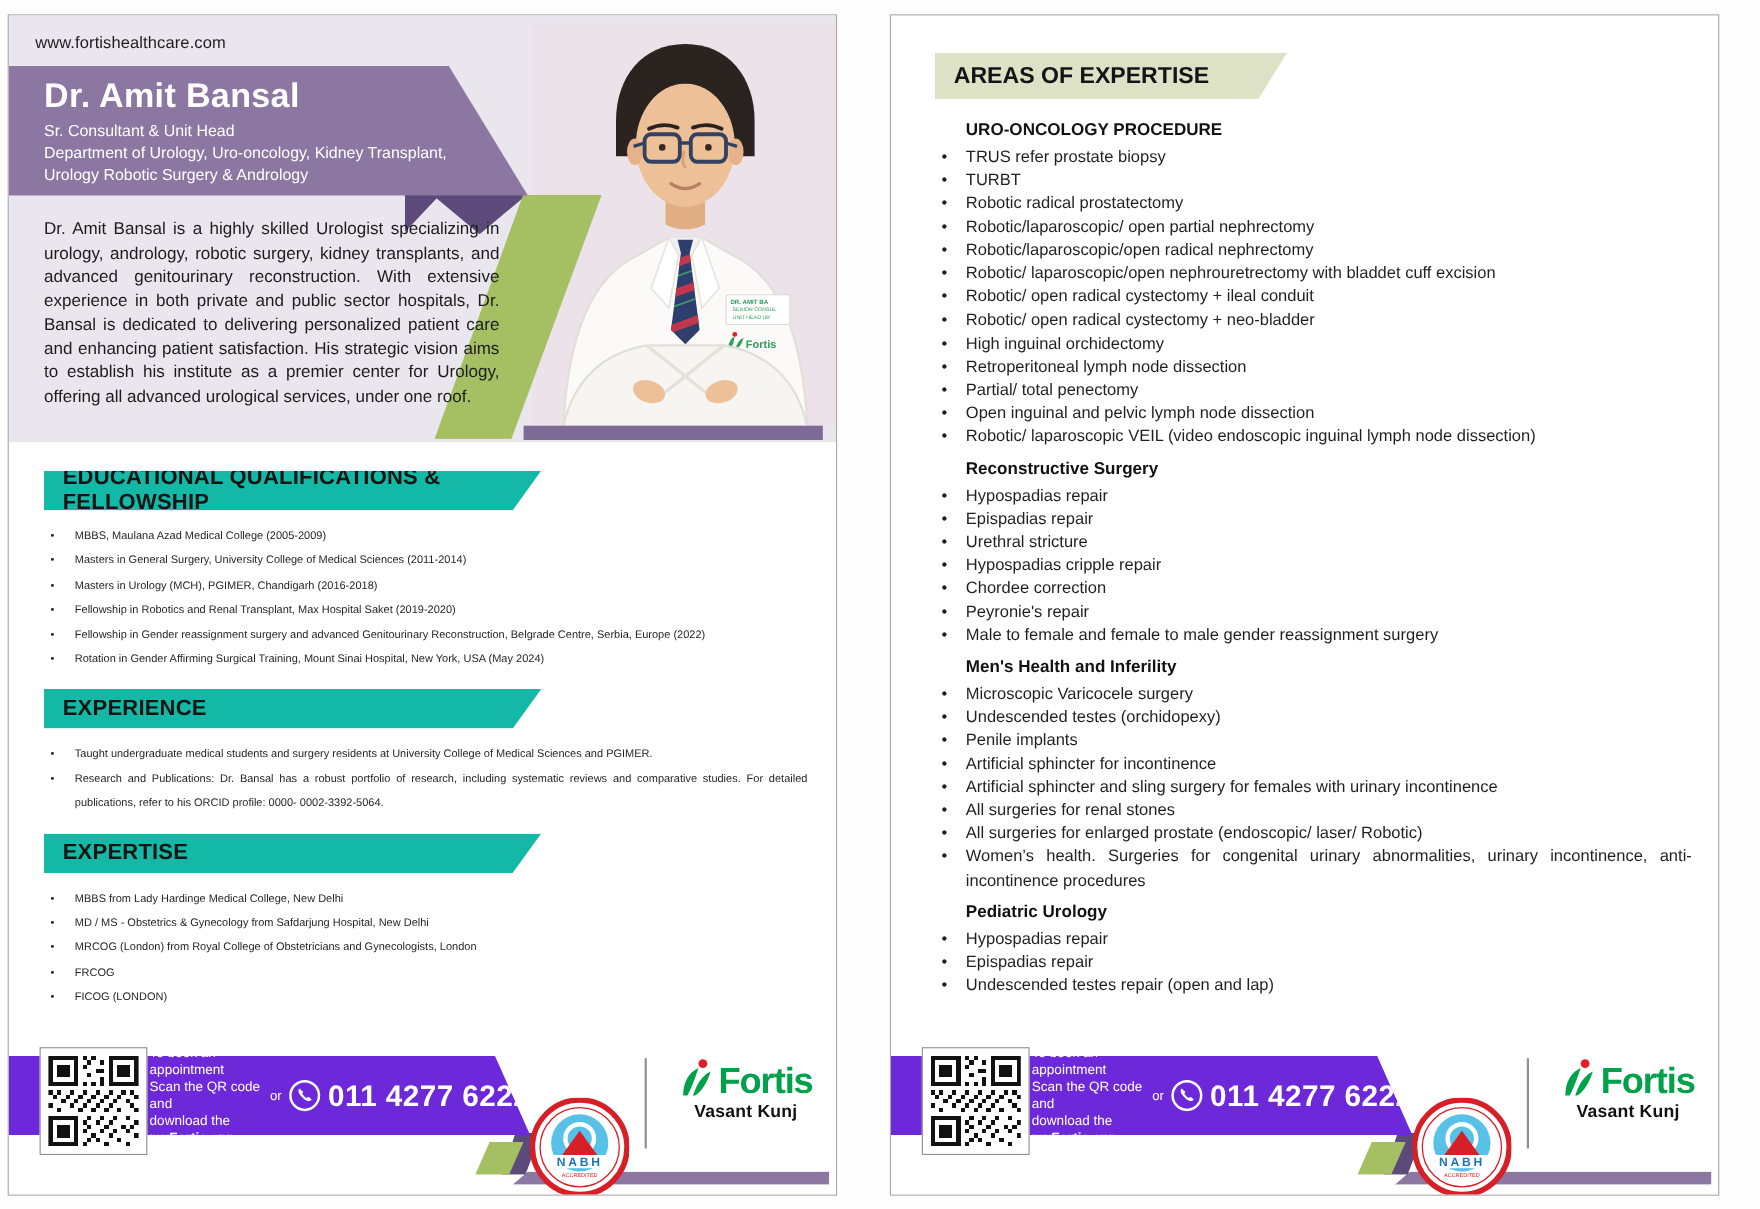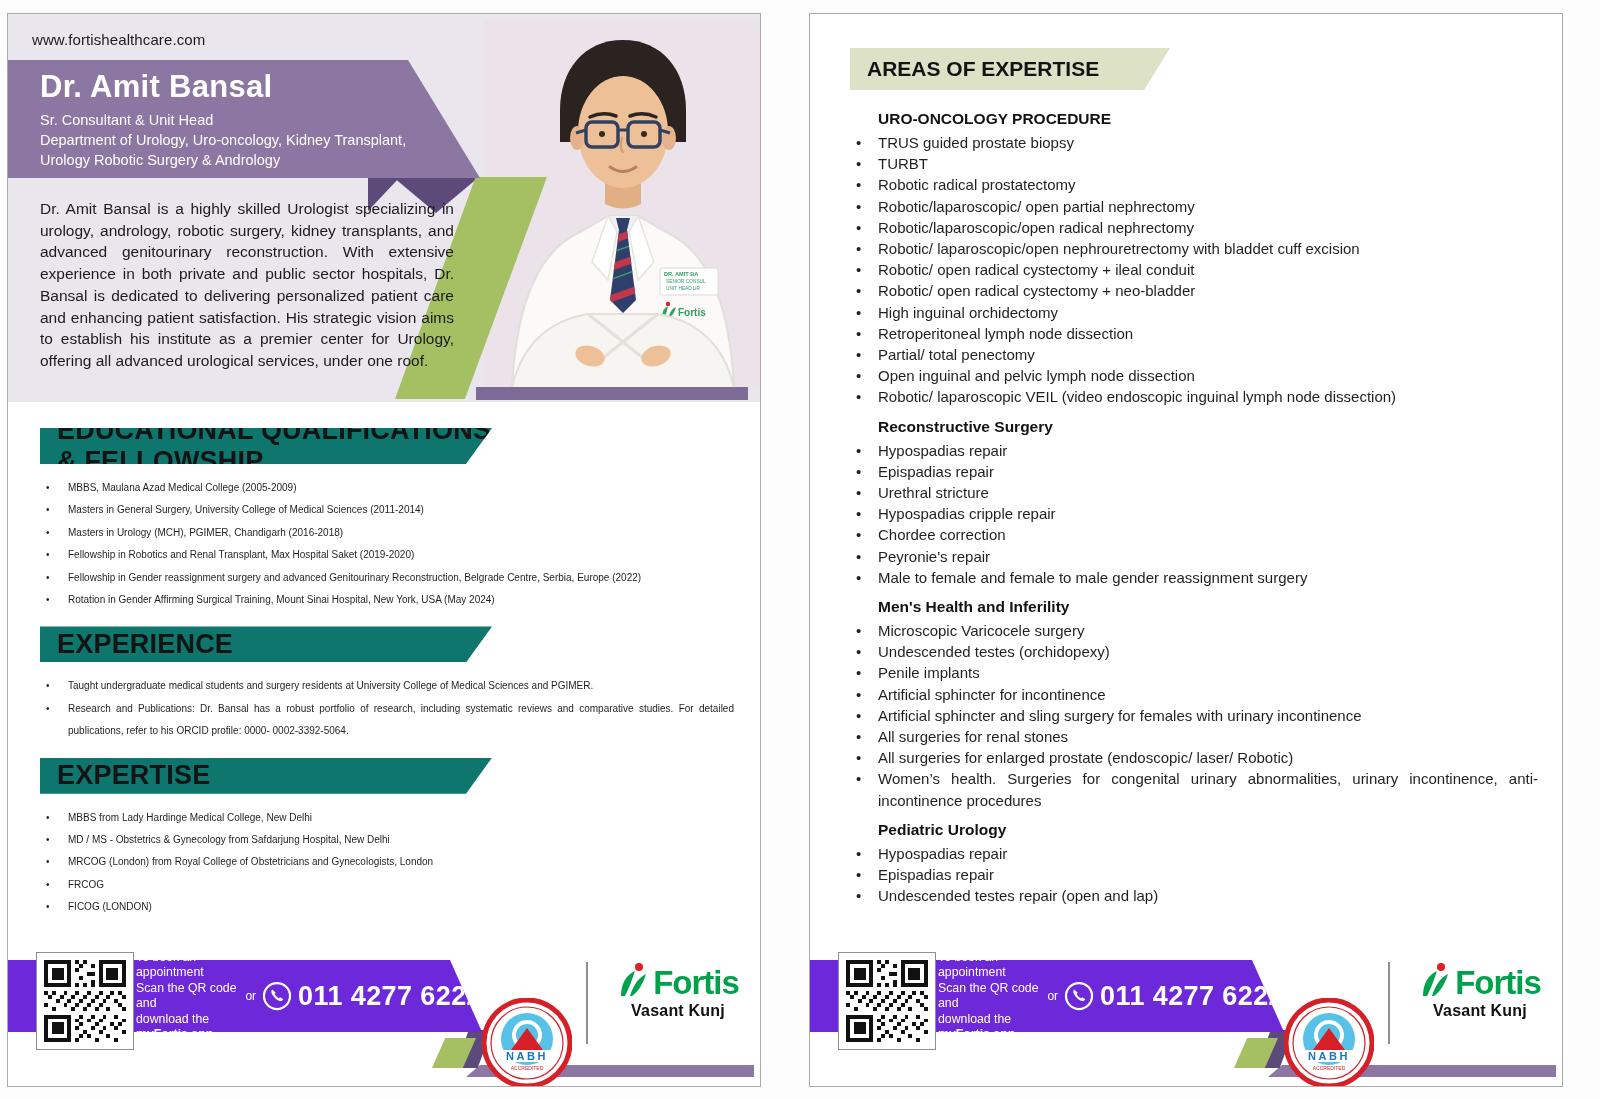--- a/index.html
+++ b/index.html
@@ -23,22 +23,22 @@
               clip-path:polygon(0 0,100% 0,0 100%);z-index:1;}
   .green-stripe{position:absolute;left:387px;top:163px;width:152px;height:222px;background:#a4c063;
               clip-path:polygon(53% 0,100% 0,46% 100%,0 100%);z-index:2;}
   .photo-box{position:absolute;right:14px;top:6px;width:278px;height:368px;z-index:1;}
   .photo-strip{position:absolute;left:468px;top:373px;width:272px;height:13px;background:#7e6a96;z-index:4;}
   .bio{position:absolute;left:32px;top:184px;width:414px;font-size:15.5px;line-height:21.7px;
        text-align:justify;color:#1d1b1c;z-index:3;}
 
   
   .sections{position:absolute;left:0;top:400px;width:100%;box-sizing:border-box;padding:14px 26px 0 32px;}
-  .flag{height:36px;background:#0f766e;clip-path:polygon(0 0,100% 0,calc(100% - 26px) 100%,0 100%);
-        display:flex;align-items:center;padding-left:17px;font-size:27px;font-weight:600;
+  .flag{height:36px;background:#14b8a6;clip-path:polygon(0 0,100% 0,calc(100% - 26px) 100%,0 100%);
+        display:flex;align-items:center;padding-left:17px;font-size:20px;font-weight:600;
         letter-spacing:.2px;width:452px;box-sizing:border-box;color:#141414;}
   .blist{list-style:none;margin:13px 0 15px;padding:0;}
   .blist li{position:relative;padding-left:28px;font-size:10px;line-height:22.4px;text-align:justify;}
   .blist li::before{content:"\2022";position:absolute;left:6px;}
 
   
   .p2content{position:absolute;left:0;top:0;width:100%;box-sizing:border-box;padding:34px 24px 0 40px;}
   .flag2{height:42px;width:320px;background:#dde1c6;clip-path:polygon(0 0,100% 0,calc(100% - 26px) 100%,0 100%);
          display:flex;align-items:center;padding-left:17px;font-size:21px;font-weight:600;
          box-sizing:border-box;color:#141414;}
@@ -258,21 +258,21 @@
   </div>
 
   <div class="page" id="page2">
 
     <div class="p2content">
       <div class="flag2">AREAS OF EXPERTISE</div>
 
       <div class="group-head">URO-ONCOLOGY PROCEDURE</div>
       <ul class="blist2">
 
-      <li>TRUS guided prostate biopsy</li>
+      <li>TRUS refer prostate biopsy</li>
           <li>TURBT</li>
           <li>Robotic radical prostatectomy</li>
           <li>Robotic/laparoscopic/ open partial nephrectomy</li>
           <li>Robotic/laparoscopic/open radical nephrectomy</li>
           <li>Robotic/ laparoscopic/open nephrouretrectomy with bladdet cuff excision</li>
           <li>Robotic/ open radical cystectomy + ileal conduit</li>
           <li>Robotic/ open radical cystectomy + neo-bladder</li>
           <li>High inguinal orchidectomy</li>
           <li>Retroperitoneal lymph node dissection</li>
           <li>Partial/ total penectomy</li>

